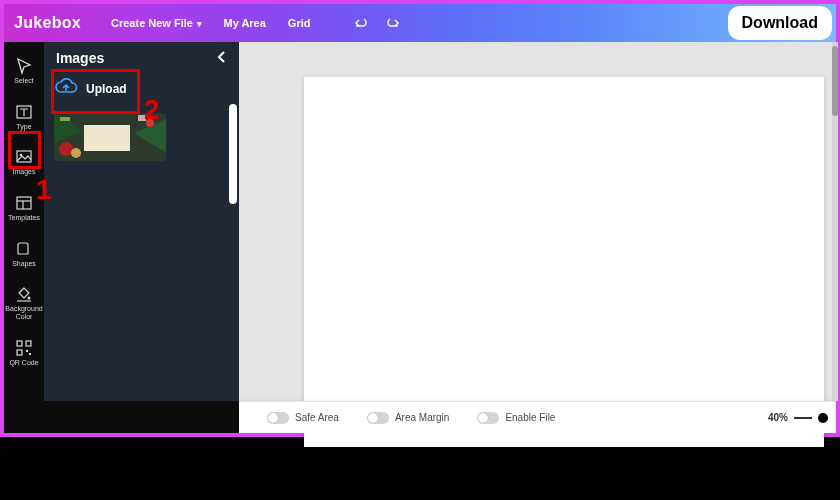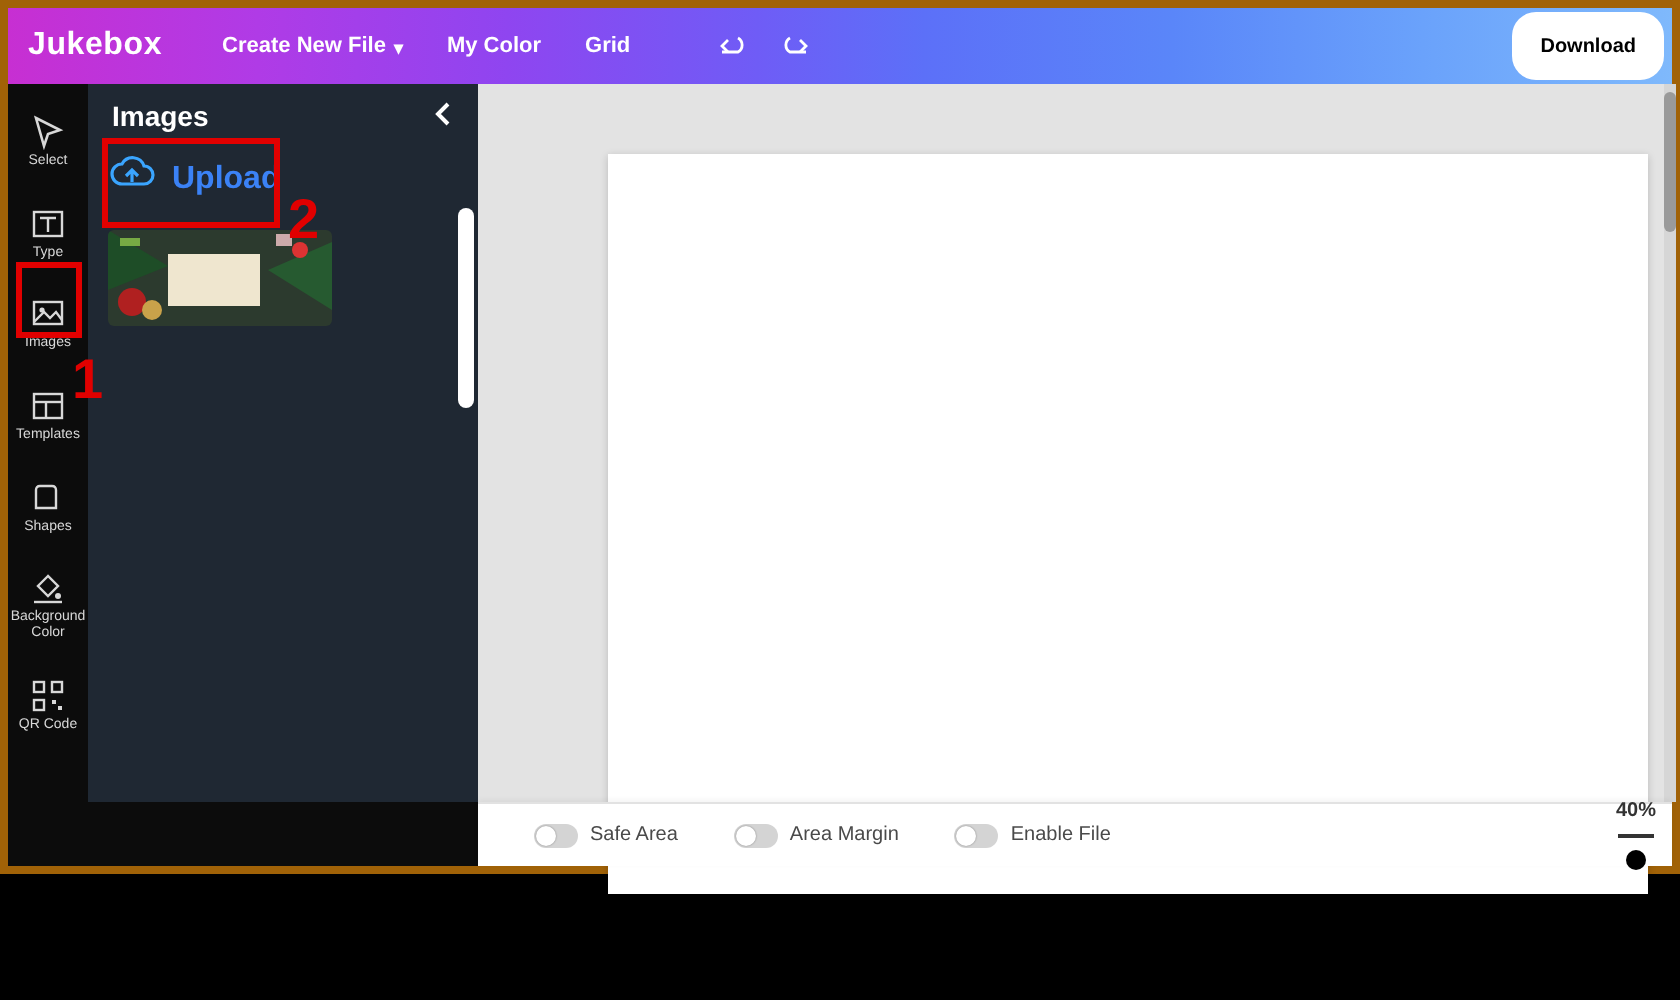--- a/index.html
+++ b/index.html
@@ -1,32 +1,32 @@
 <!DOCTYPE html>
 <html><head>
 <meta charset="utf-8">
 <style>
   * { box-sizing: border-box; margin: 0; padding: 0; }
   html, body { width: 840px; height: 500px; overflow: hidden; font-family: Arial, Helvetica, sans-serif; background:#000; }
-  .frame { width:840px; height:437px; position:relative; background:#fff; border:4px solid #a16207; }
+  .frame { width:840px; height:437px; position:relative; background:#fff; border:4px solid #d946ef; }
   
   .topbar {
     position:absolute; left:0; right:0; top:0; height:38px;
     background: linear-gradient(90deg, #c72fd2 0%, #b03be6 15%, #8f45f0 30%, #6f5cf6 45%, #5c70f8 55%, #5a86f9 70%, #6aa2fb 85%, #7fb9fc 100%);
     display:flex; align-items:center; padding:0 10px; color:#fff; font-size:12px;
   }
   .brand { font-weight:800; font-size:16px; letter-spacing:0.3px; margin-right:30px;}
   .menu { display:flex; align-items:center; gap:22px; font-weight:600; font-size:11px;}
   .menu-item { display:flex; align-items:flex-end; gap:4px; cursor:pointer;}
   .chev { font-size:9px; }
   .history { margin-left:20px; display:flex; gap:18px; }
   .history svg { display:block; }
   .spacer { flex:1; }
   .download-btn {
-    background:#fff; color:#000; font-weight:700; font-size:10px;
+    background:#fff; color:#000; font-weight:700; font-size:16px;
     height:24px; border-radius:12px; padding:17px 14px; display:flex; align-items:center;
     margin-right:-6px;
   }
   
   .iconrail {
     position:absolute; left:0; top:38px; bottom:32px; width:40px;
     background:#0c0c0c; display:flex; flex-direction:column; align-items:center;
     padding-top:12px; gap:12px;
   }
   .tool { width:36px; display:flex; flex-direction:column; align-items:center; gap:2px; color:#d8d8d8; cursor:pointer; padding:3px 0;}
@@ -35,21 +35,21 @@
   
   .sidepanel {
     position:absolute; left:40px; top:38px; bottom:32px; width:195px;
     background:#1f2833;
   }
   .panel-head {
     display:flex; align-items:center; justify-content:space-between;
     padding:8px 12px; color:#fff; font-size:14px; font-weight:700;
   }
   .collapse { color:#fff; cursor:pointer; font-size:14px;}
-  .upload-row { display:flex; align-items:center; gap:8px; padding:4px 10px 8px 10px; color:#3b82f6; font-size:16px; font-weight:600; cursor:pointer;}
+  .upload-row { display:flex; align-items:center; gap:8px; padding:4px 10px 8px 10px; color:#ffffff; font-size:12px; font-weight:600; cursor:pointer;}
   .thumb { margin:6px 10px; width:112px; height:48px; border-radius:3px; overflow:hidden; cursor:pointer; position:relative; }
   .thumb svg { display:block; width:100%; height:100%; }
   .panel-scrollbar {
     position:absolute; right:2px; top:62px; width:8px; height:100px; background:#ffffff; border-radius:4px;
   }
   
   .workspace {
     position:absolute; left:235px; right:0; top:38px; bottom:32px;
     background:#e3e3e3;
   }
@@ -67,40 +67,40 @@
   .bottombar {
     position:absolute; left:0; right:0; bottom:0; height:32px; background:#ffffff;
     display:flex; align-items:center; padding:0 8px; font-size:10px; color:#4a4a4a;
     border-top:1px solid #e2e2e2;
     box-shadow:0 -1px 3px rgba(0,0,0,0.05);
   }
   .bottom-left-black { position:absolute; left:0; bottom:0; width:235px; height:32px; background:#0c0c0c; }
   .toggle { display:flex; align-items:center; gap:6px; margin-right:28px; cursor:pointer;}
   .switch { width:22px; height:12px; border-radius:6px; background:#d4d4d4; position:relative; }
   .knob { width:10px; height:10px; border-radius:50%; background:#fff; position:absolute; top:1px; left:1px; box-shadow:0 0 1px rgba(0,0,0,.4);}
-  .zoom { margin-left:auto; display:flex; align-items:center; gap:6px; font-size:10px; color:#333; font-weight:600;flex-direction:column;}
+  .zoom { margin-left:auto; display:flex; align-items:center; gap:6px; font-size:10px; color:#333; font-weight:600;}
   .slider-end { width:10px; height:10px; border-radius:50%; background:#000; }
   
   .redbox { position:absolute; border:3px solid #e10000; pointer-events:none; }
   .anno-num { position:absolute; color:#e10000; font-weight:800; font-size:28px; font-family:Arial, sans-serif; pointer-events:none; }
 </style>
 </head>
 <body>
 
 <div class="frame">
 
   <div class="topbar">
     <div class="brand">Jukebox</div>
     <div class="menu">
       <div class="menu-item">
         <span>Create New File</span>
         <span class="chev">▾</span>
       </div>
       <div class="menu-item">
-        <span>My Color</span>
+        <span>My Area</span>
       </div>
       <div class="menu-item">
         <span>Grid</span>
       </div>
       <div class="history">
         <span>
           <svg width="16" height="14" viewBox="0 0 16 14">
               <path d="M4 7 H12 A4 4 0 0 0 12 0" fill="none" stroke="#fff" stroke-width="1.4" transform="translate(0,3)"></path>
               <path d="M7 4 L4 7 L7 10" fill="none" stroke="#fff" stroke-width="1.4" transform="translate(0,0)"></path>
             </svg>

